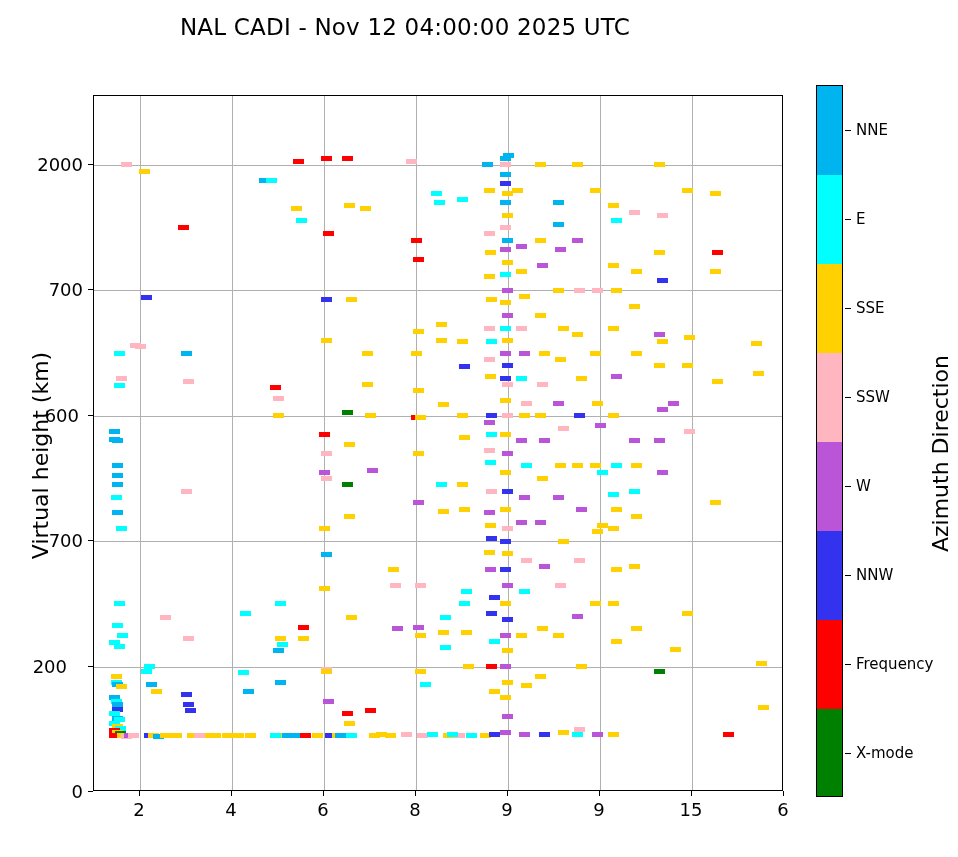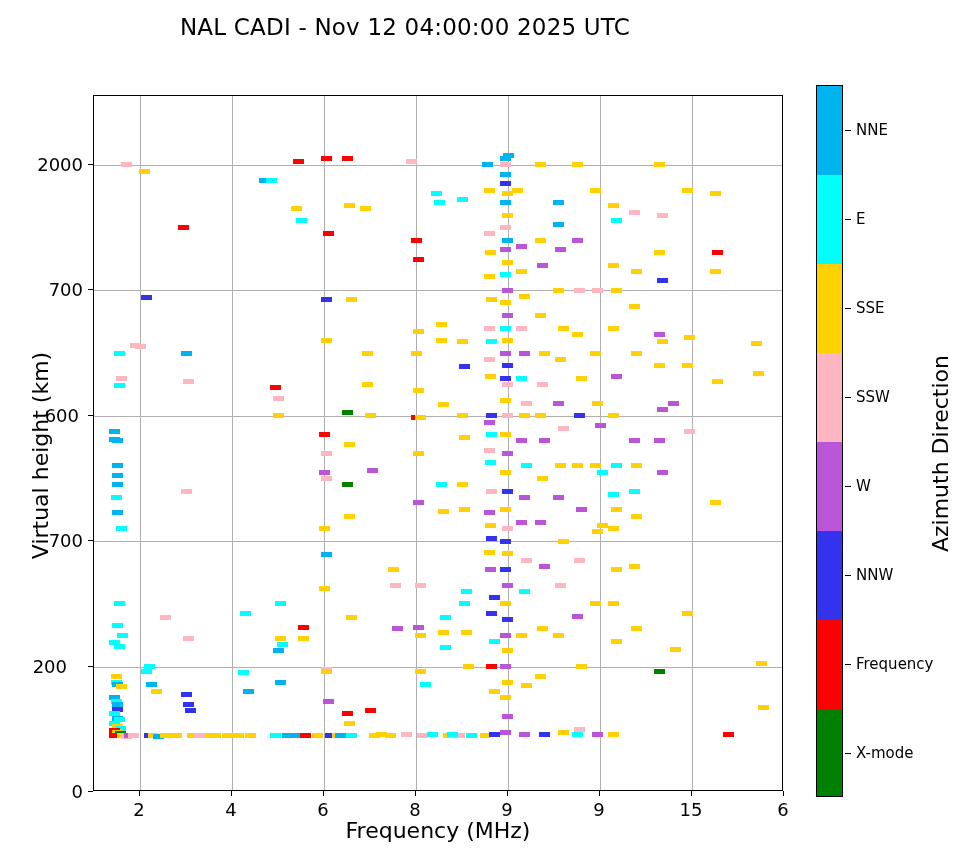--- a/index.html
+++ b/index.html
@@ -490,21 +490,20 @@
       <div class="mark" title="4.95 MHz, 90 km, E" style="left: 176.2px; top: 637.068px; width: 11px; height: 5px; background: rgb(0, 255, 255);"></div>
       <div class="mark" title="5.2 MHz, 90 km, NNE" style="left: 187.7px; top: 637.068px; width: 11px; height: 5px; background: rgb(0, 180, 240);"></div>
       <div class="mark" title="2.8 MHz, 90 km, SSE" style="left: 77.3px; top: 637.068px; width: 11px; height: 5px; background: rgb(255, 209, 0);"></div>
       <div class="mark" title="3.3 MHz, 90 km, SSW" style="left: 100.3px; top: 637.068px; width: 11px; height: 5px; background: rgb(255, 182, 193);"></div>
       <div class="mark" title="7.8 MHz, 92 km, SSW" style="left: 307.3px; top: 635.814px; width: 11px; height: 5px; background: rgb(255, 182, 193);"></div>
       <div class="mark" title="8.8 MHz, 92 km, E" style="left: 353.3px; top: 635.814px; width: 11px; height: 5px; background: rgb(0, 255, 255);"></div>
       <div class="mark" title="10 MHz, 1015 km, NNE" style="left: 408.5px; top: 57.0676px; width: 11px; height: 5px; background: rgb(0, 180, 240);"></div>
       <div class="mark" title="1.7 MHz, 1000 km, SSW" style="left: 26.7px; top: 66.473px; width: 11px; height: 5px; background: rgb(255, 182, 193);"></div>
     </div>
 
-  <div id="xlabel">Frequency (MHz)</div>
   <div id="ylabel">Virtual height (km)</div>
 
   <div id="cbar">
       <div class="cband" style="top: 0px; height: 89px; background: rgb(0, 180, 240);"></div>
       <div class="cband" style="top: 89px; height: 89px; background: rgb(0, 255, 255);"></div>
       <div class="cband" style="top: 178px; height: 89px; background: rgb(255, 209, 0);"></div>
       <div class="cband" style="top: 267px; height: 89px; background: rgb(255, 182, 193);"></div>
       <div class="cband" style="top: 356px; height: 89px; background: rgb(186, 85, 216);"></div>
       <div class="cband" style="top: 445px; height: 89px; background: rgb(51, 51, 239);"></div>
       <div class="cband" style="top: 534px; height: 89px; background: rgb(255, 0, 0);"></div>

